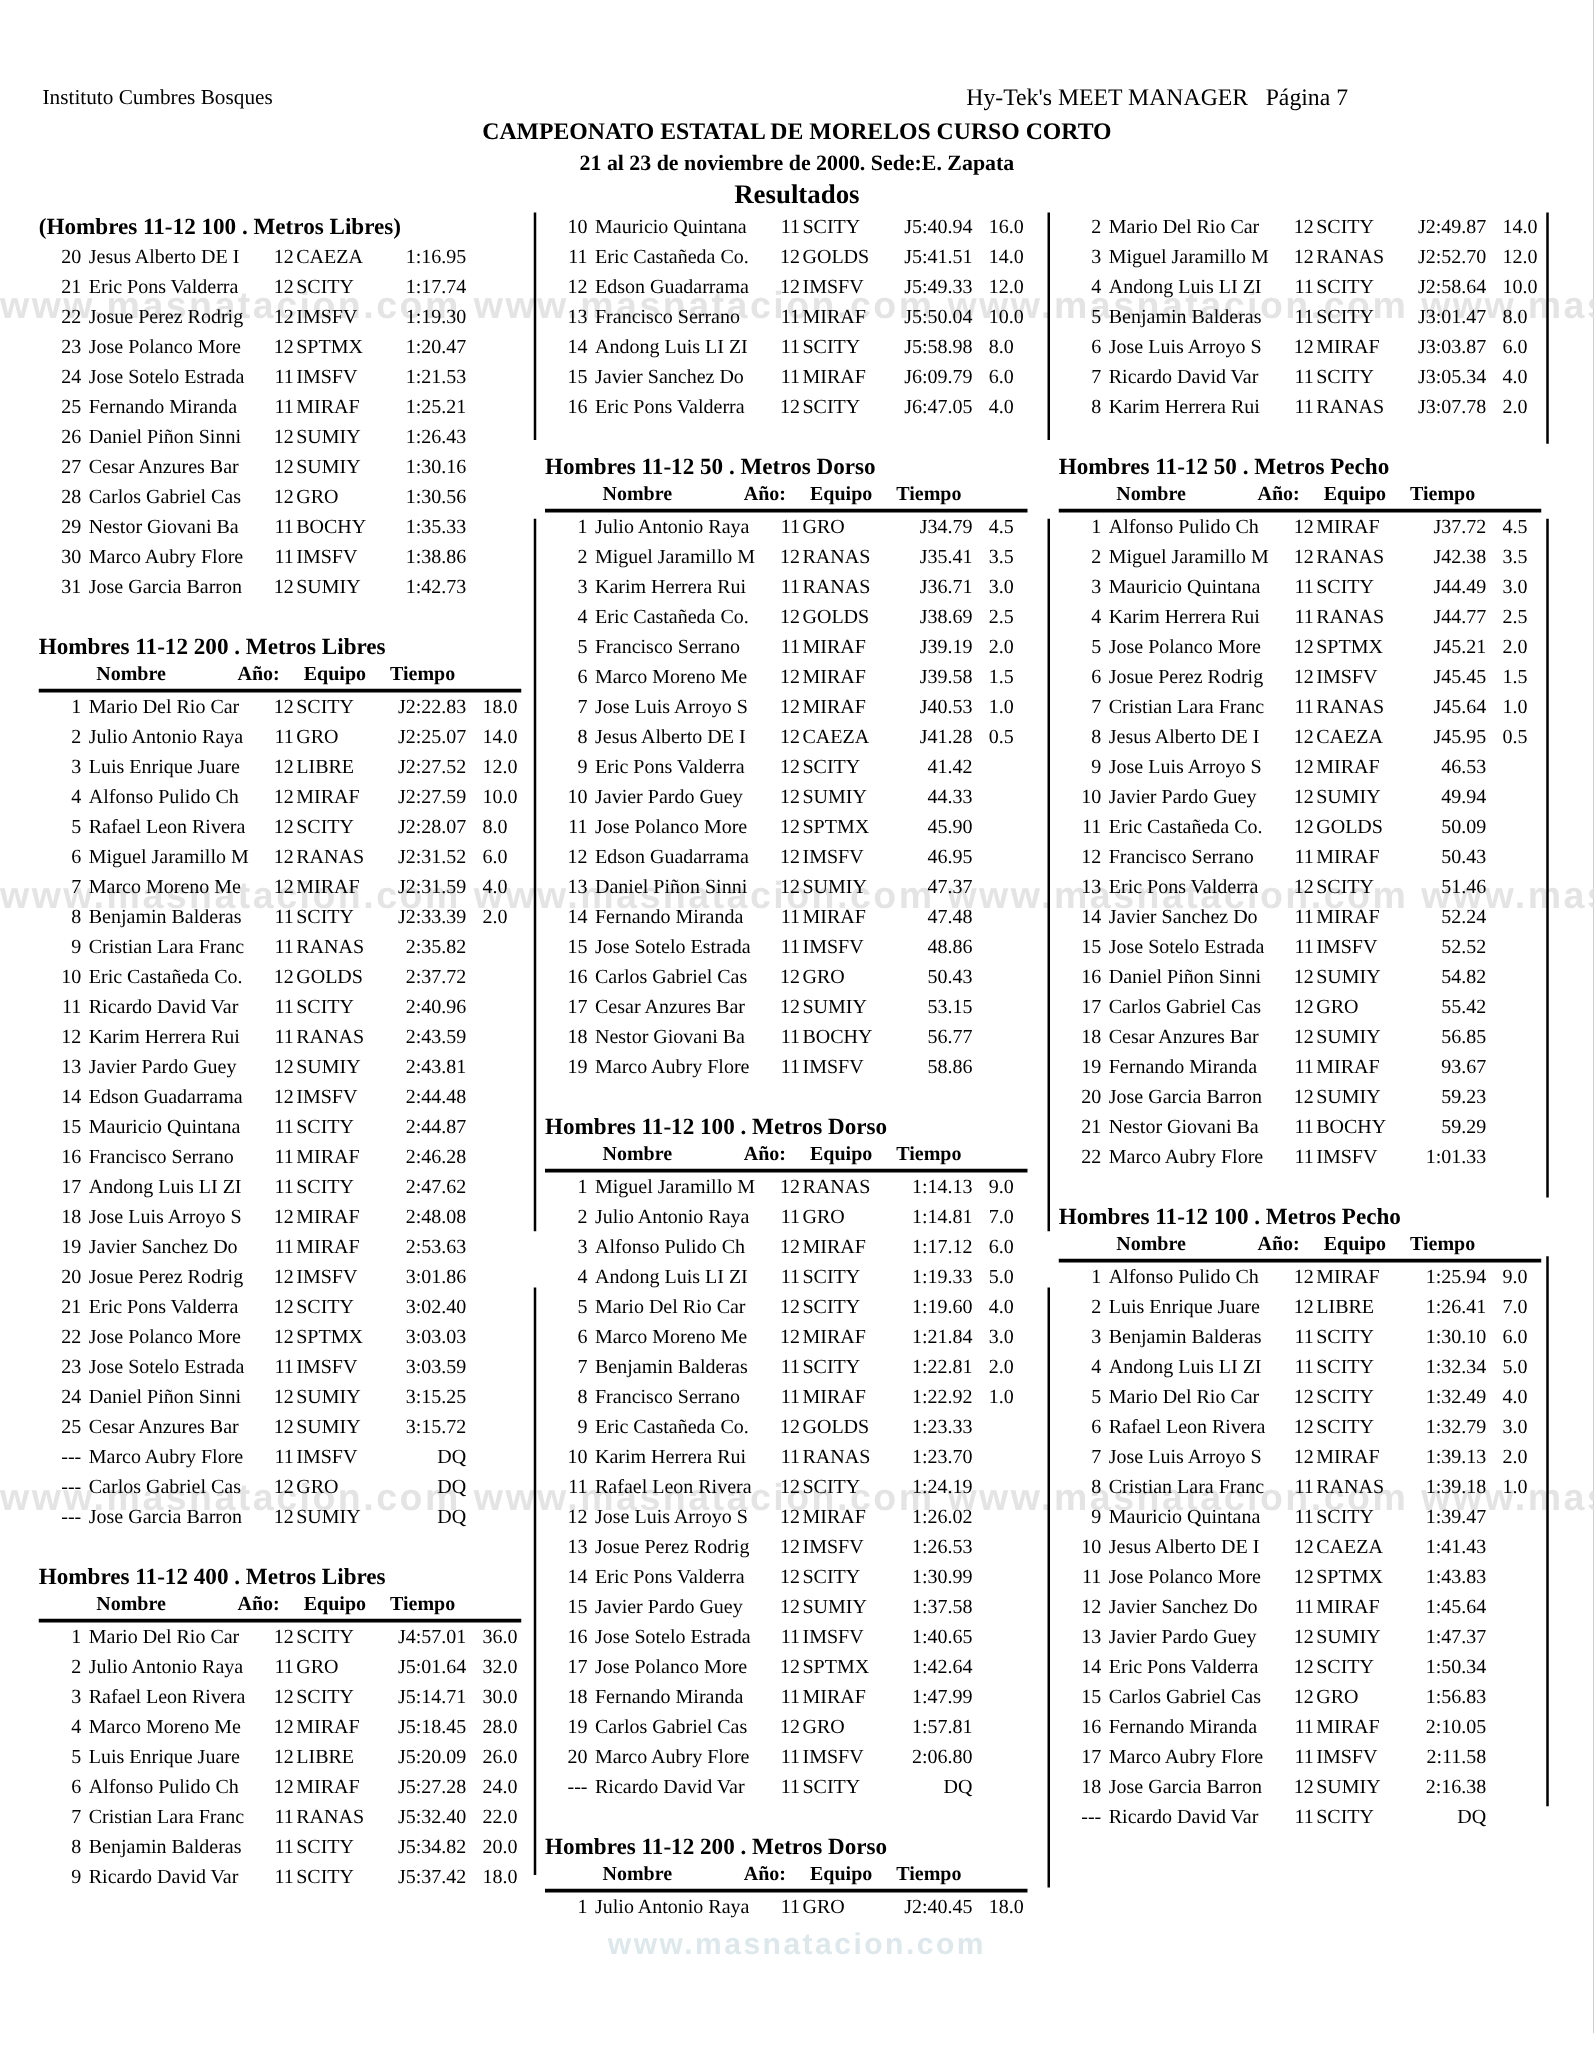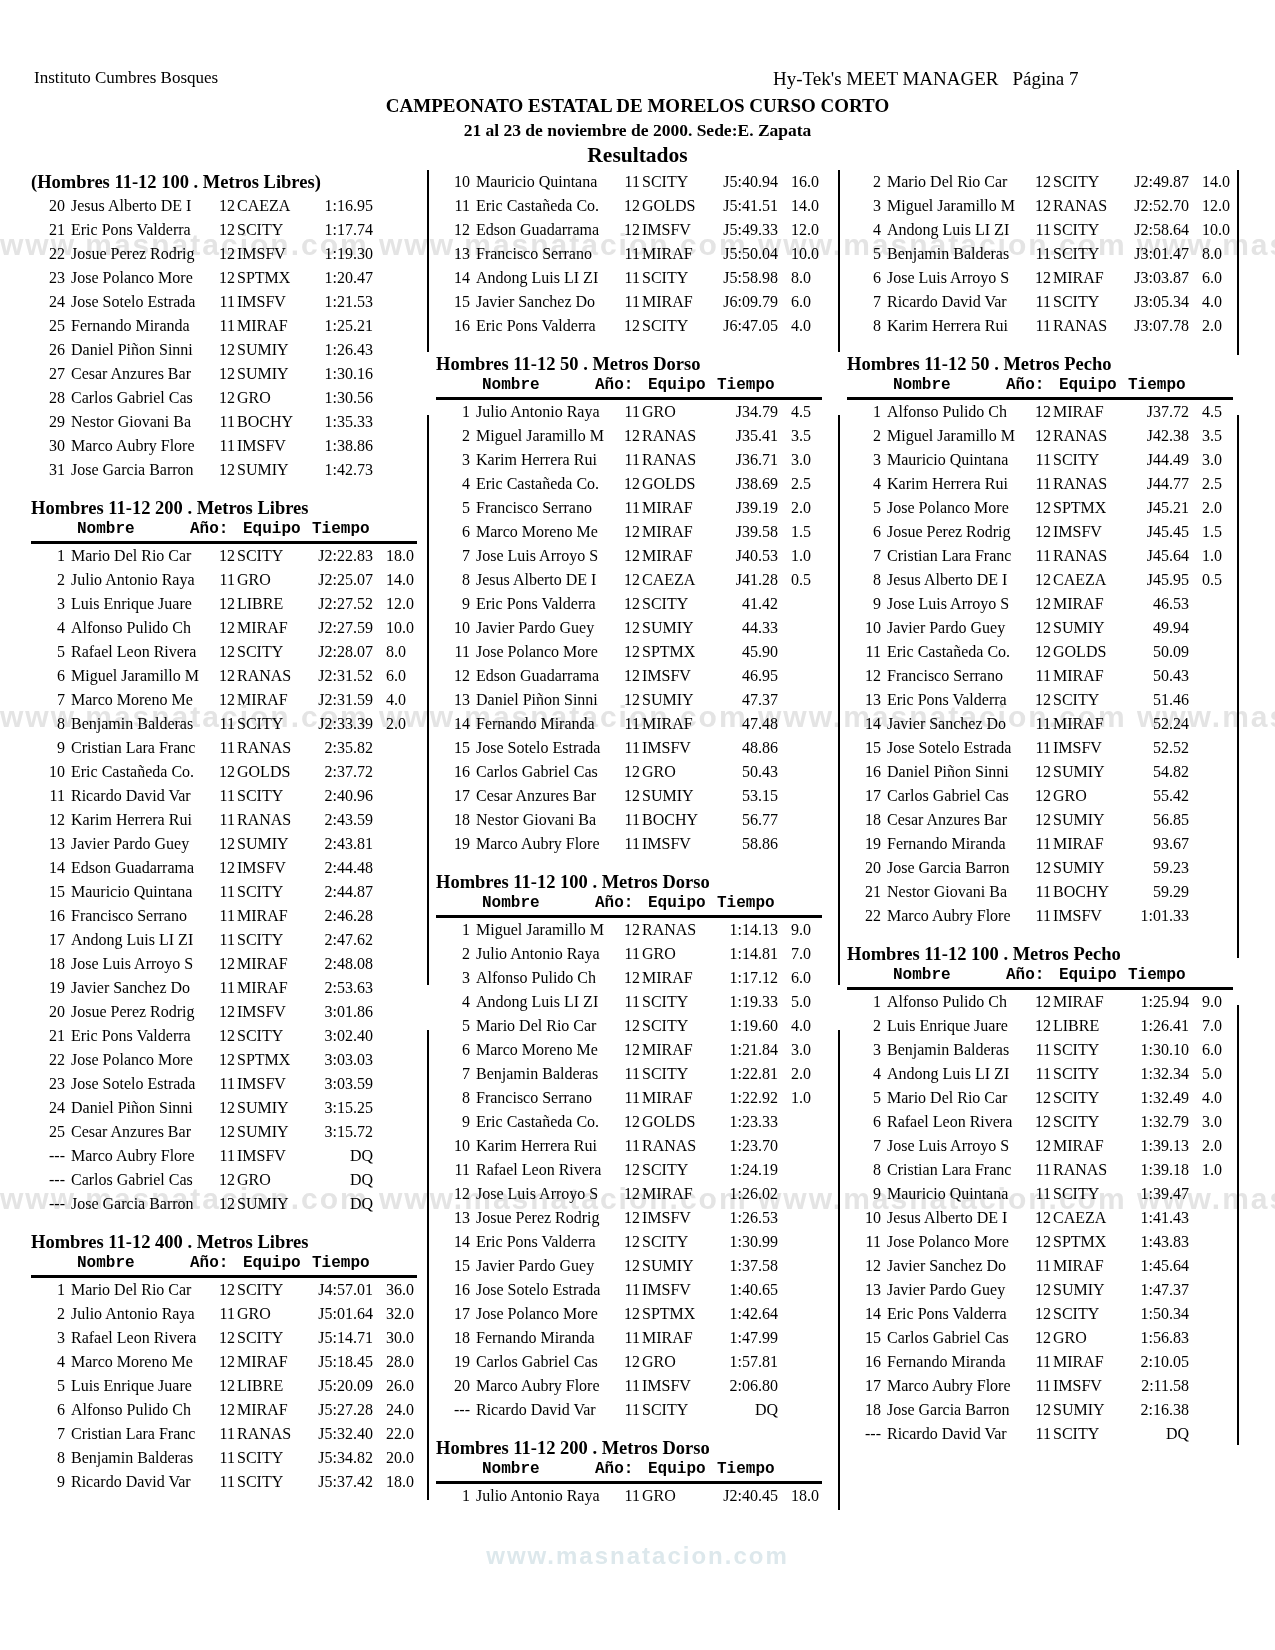--- a/index.html
+++ b/index.html
@@ -20,27 +20,27 @@
     font-family:"Liberation Sans","DejaVu Sans",sans-serif;font-weight:bold;
     font-size:30px;color:#e4e4e4;letter-spacing:2px;pointer-events:none;}
   .wm-bottom{position:absolute;left:0;top:1542px;width:1275px;text-align:center;
     font-family:"Liberation Sans","DejaVu Sans",sans-serif;font-weight:bold;
     font-size:24px;color:#dde8ec;letter-spacing:2px;pointer-events:none;}
   
   .col{position:absolute;top:168px;width:392px;}
   .col.c0{left:31px;}
   .col.c1{left:436px;}
   .col.c2{left:847px;}
-  .section{margin-top:14px;}
+  .section{margin-top:24px;}
   .section.cont{margin-top:4px;}
   .col .section:first-child{margin-top:2px;}
   .event-title{font-size:18.5px;font-weight:bold;height:24px;line-height:24px;white-space:nowrap;}
   .hdr-row{position:relative;height:21px;line-height:19px;font-weight:bold;font-size:16px;
     border-bottom:3px solid #000;width:386px;}
-  .hdr-row span{position:absolute;top:0;font-family:Liberation Mono, monospace;}
+  .hdr-row span{position:absolute;top:0;}
   .h-nombre{left:46px;}
   .h-ano{left:159px;}
   .h-equipo{left:212px;}
   .h-tiempo{left:281px;}
   .row{display:flex;height:24px;line-height:24px;font-size:16px;}
   .c-rank{width:34px;text-align:right;flex:none;}
   .c-name{width:146px;margin-left:6px;white-space:nowrap;overflow:hidden;flex:none;}
   .c-age{width:18px;text-align:right;flex:none;}
   .c-team{width:62px;margin-left:2px;white-space:nowrap;overflow:hidden;flex:none;}
   .c-time{width:74px;text-align:right;flex:none;}

